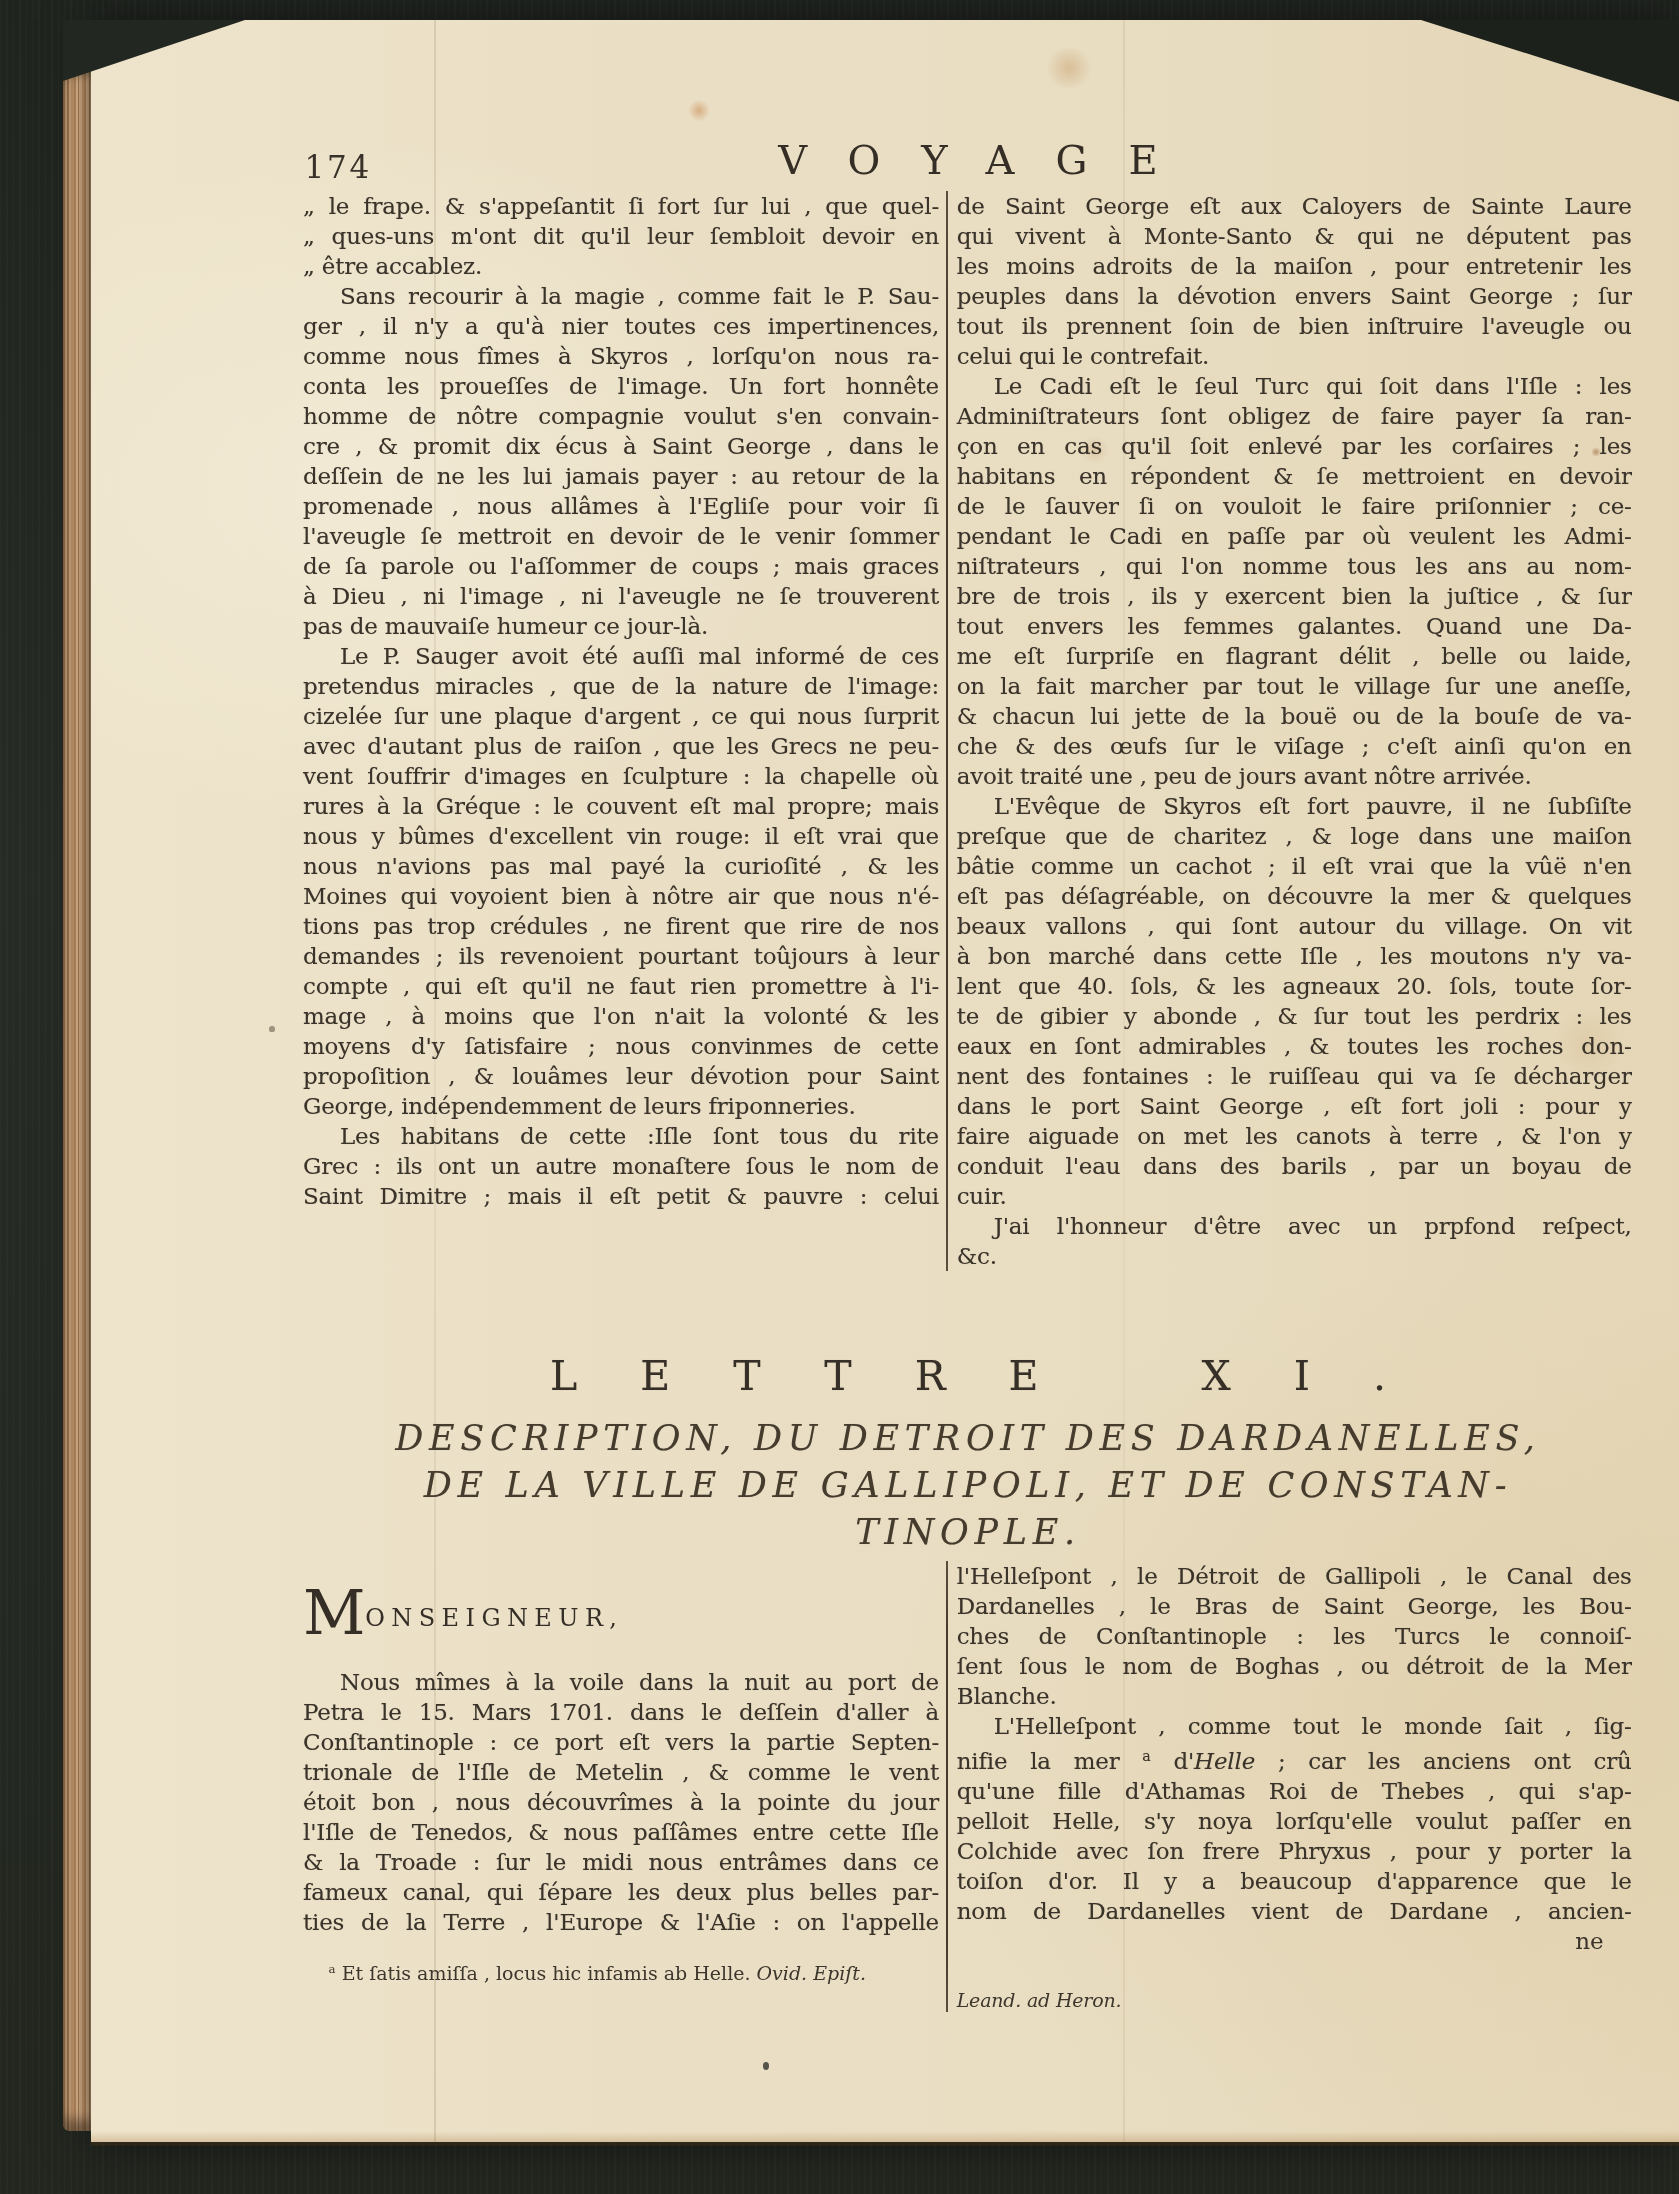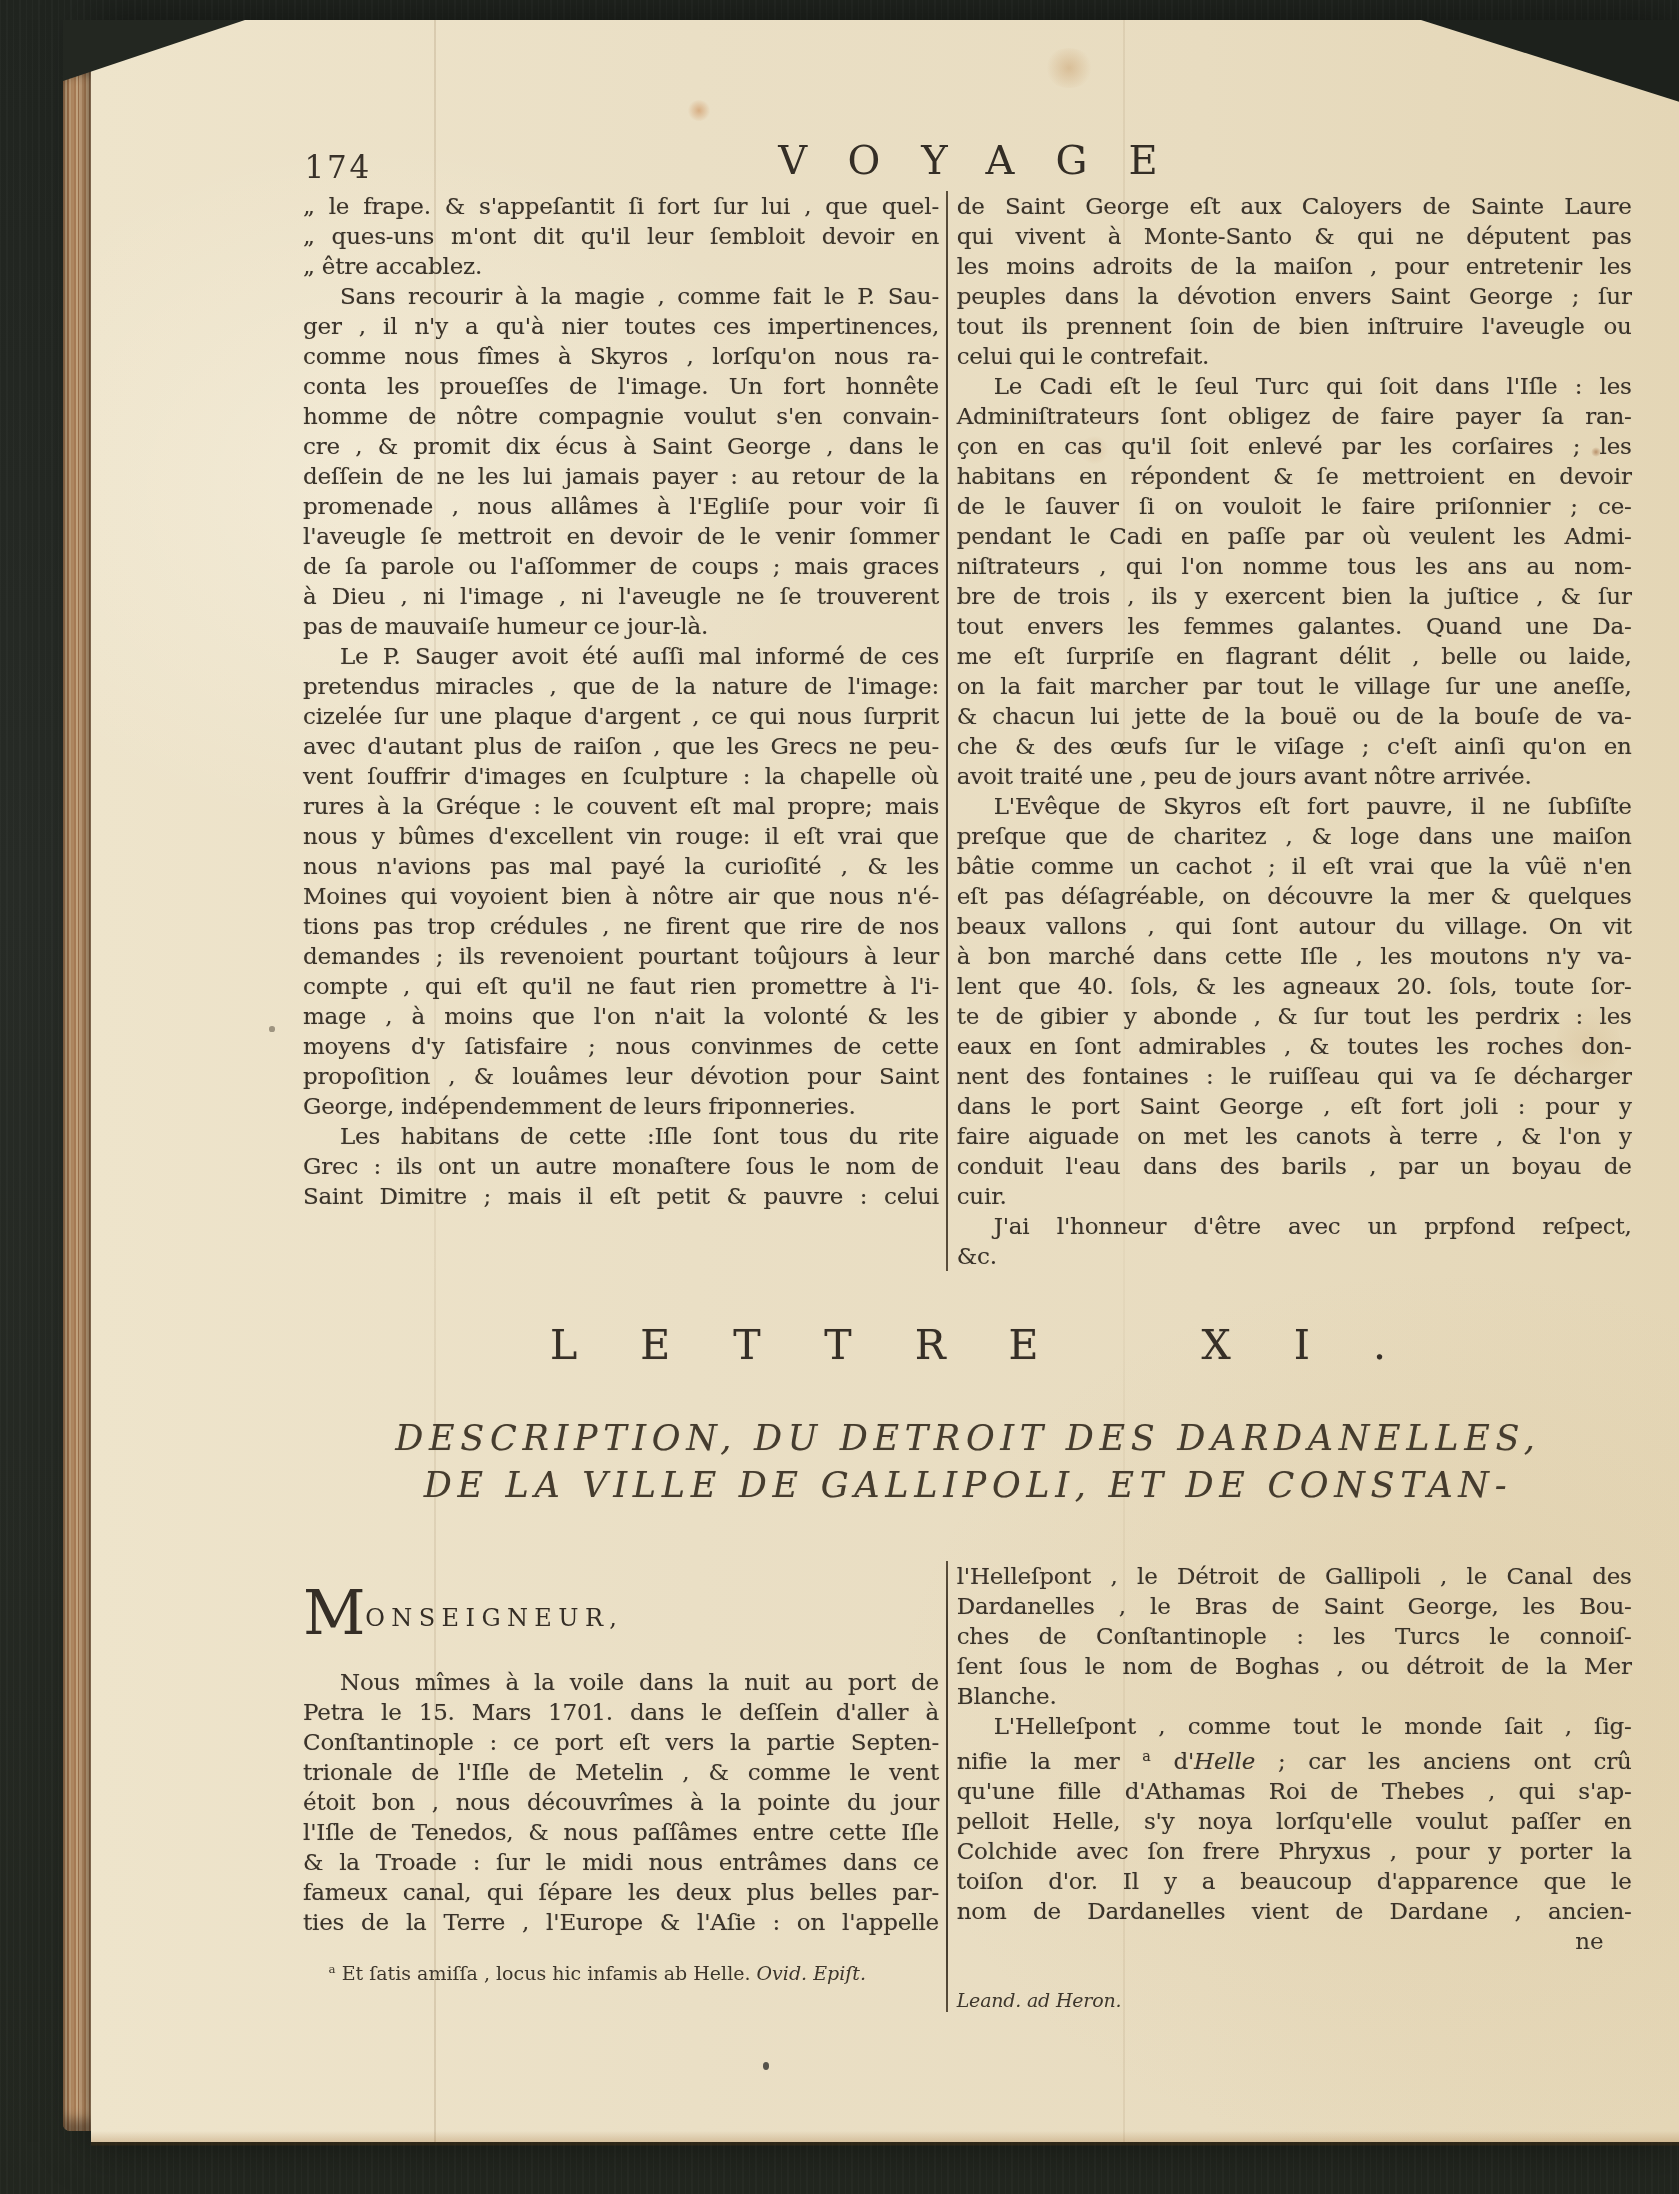--- a/index.html
+++ b/index.html
@@ -66,21 +66,21 @@
   .col.left{width:636px;}
   .col.right{width:675px;}
   .rule{width:2.1px;background:linear-gradient(180deg,#5a4e3c,#453c2e 15%,#453c2e 85%,#5a4e3c);margin:0 8.5px 0 7.1px;}
   .tline{text-align:justify;text-align-last:justify;color:#3a332a;text-shadow:0 0 0.7px rgba(56,46,36,.35);}
   .tline.lastline{text-align-last:left;}
   .tline.firstline{text-indent:37px;}
   .tline i{font-style:italic;}
   .tline sup,.footnote sup{font-size:.62em;vertical-align:28%;}
   
   .lettre{
-    position:absolute;top:1301px;left:0;width:100%;text-align:center;
+    position:absolute;top:1332px;left:0;width:100%;text-align:center;
     font-size:41px;letter-spacing:63px;text-indent:63px;word-spacing:24px;color:#362f27;
     text-shadow:0 0 0.7px rgba(56,46,36,.4);
   }
   
   .desc{position:absolute;top:1395px;left:0;width:100%;text-align:center;
     font-style:italic;font-size:35px;line-height:47px;letter-spacing:5.7px;color:#453c2e;
     text-shadow:0 0 0.7px rgba(66,54,40,.35);}
   
   .salutation{margin:21.3px 0 21.3px 0;height:63px;color:#352e26;}
   .salutation .initial{font-size:61px;line-height:61px;vertical-align:-8.5px;}
@@ -189,20 +189,21 @@
           <div class="tline firstline">J'ai l'honneur d'être avec un  prpfond reſpect,</div>
           <div class="tline lastline">&amp;c.</div>
         </div>
     </div>
 
     <div class="lettre">LETTRE XI.</div>
 
     <div class="desc">
       <div>DESCRIPTION, DU DETROIT DES DARDANELLES,</div>
       <div>DE LA VILLE DE GALLIPOLI, ET DE CONSTAN-</div>
+      <div>TINOPLE.</div>
     </div>
 
     <div class="cols bottom">
       <div class="col left">
         <div class="salutation">
           <span class="initial">M</span><span class="rest">ONSEIGNEUR,</span>
         </div>
         <div>
             <div class="tline firstline">Nous mîmes à la voile dans la nuit au port de</div>
             <div class="tline">Petra le 15. Mars 1701.  dans le deſſein d'aller à</div>

